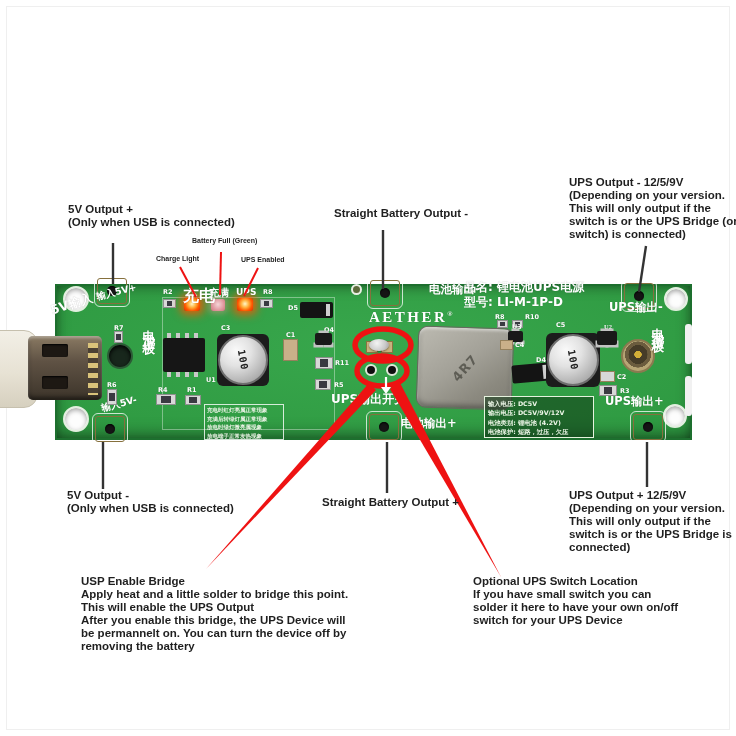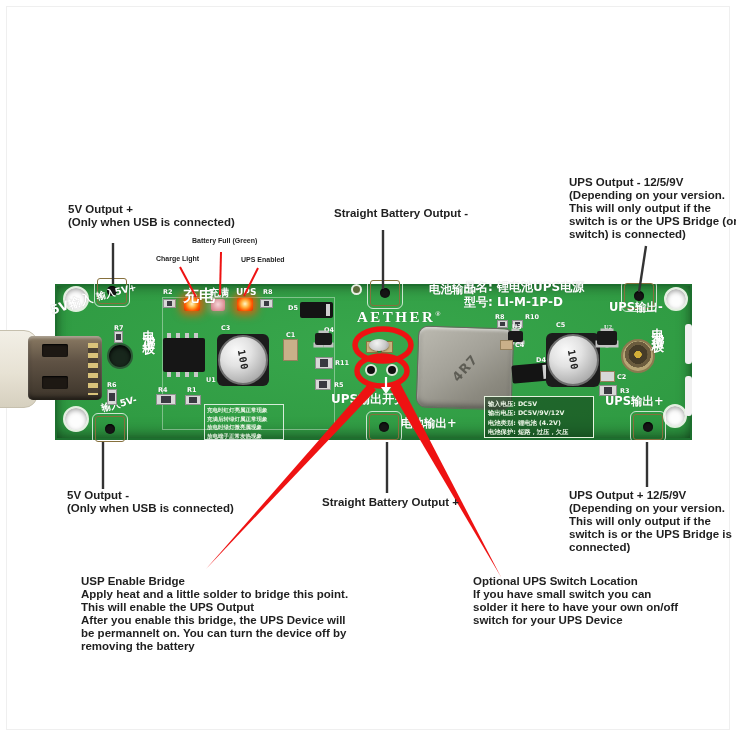--- a/index.html
+++ b/index.html
@@ -183,21 +183,21 @@
   <span class="silk" style="left:331px;top:393px;font-size:12px;">UPS输出开关</span>
 
   <div class="inductor">
     <span>4R7</span>
   </div>
 
   <span class="silk" style="left:401px;top:283px;font-size:11.5px;padding-left:28px;">电池输出-</span>
   <span class="silk" style="left:401px;top:417px;font-size:11.5px;">电池输出+</span>
   <span class="silk" style="left:464px;top:281px;font-size:12px;">品名: 锂电池UPS电源</span>
   <span class="silk" style="left:464px;top:296px;font-size:12px;">型号: LI-M-1P-D</span>
-  <span class="silk logo" style="left:357px;top:309px;font-size:15px;text-align:right;"><span>AETHER</span><sup>®</sup></span>
+  <span class="silk logo" style="left:369px;top:309px;font-size:15px;text-align:right;"><span>AETHER</span><sup>®</sup></span>
 
   <span class="ref" style="left:495px;top:313px;">R8</span>
   <div class="res" style="left:497px;top:320px;width:11px;height:8px;"></div>
   <div class="res" style="left:512px;top:320px;width:11px;height:8px;"></div>
   <span class="ref" style="left:525px;top:313px;">R10</span>
   <span class="ref" style="left:512px;top:323px;">U3</span>
   <div class="sot" style="left:508px;top:331px;width:15px;height:11px;"></div>
   <div class="smcap" style="left:500px;top:340px;width:13px;height:10px;"></div>
   <span class="ref" style="left:515px;top:341px;">C4</span>
   <span class="ref" style="left:536px;top:356px;">D4</span>

